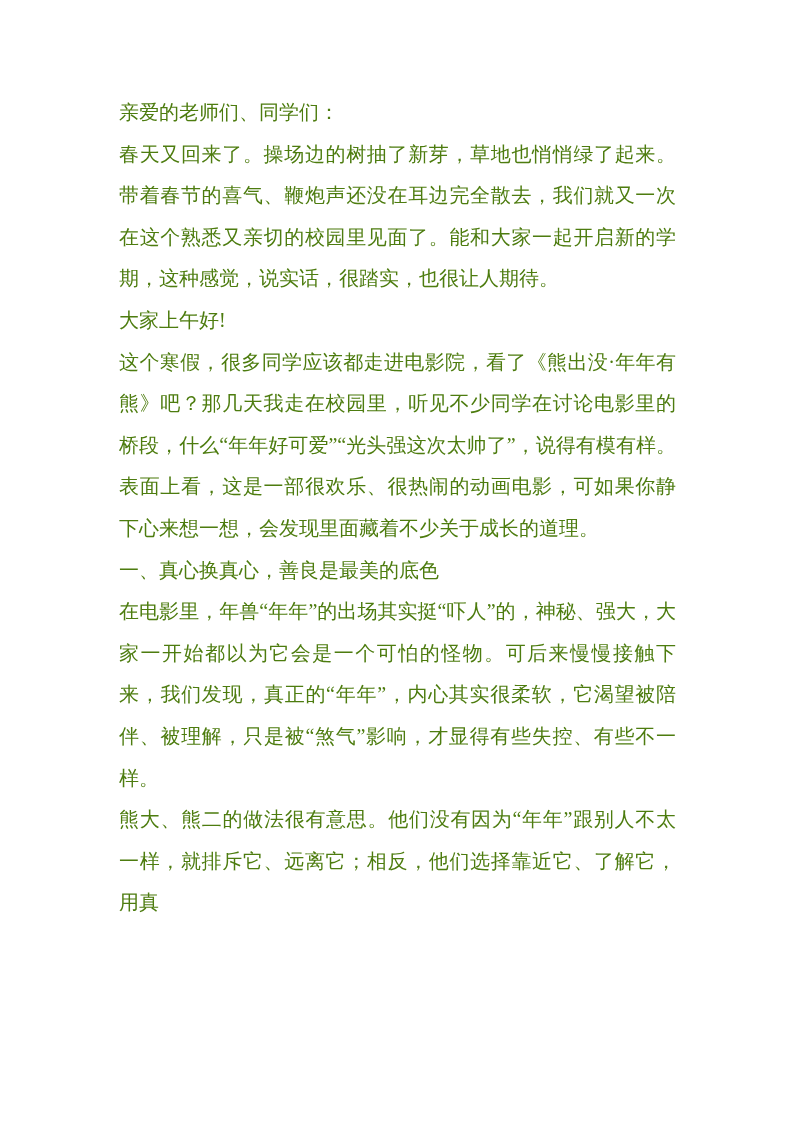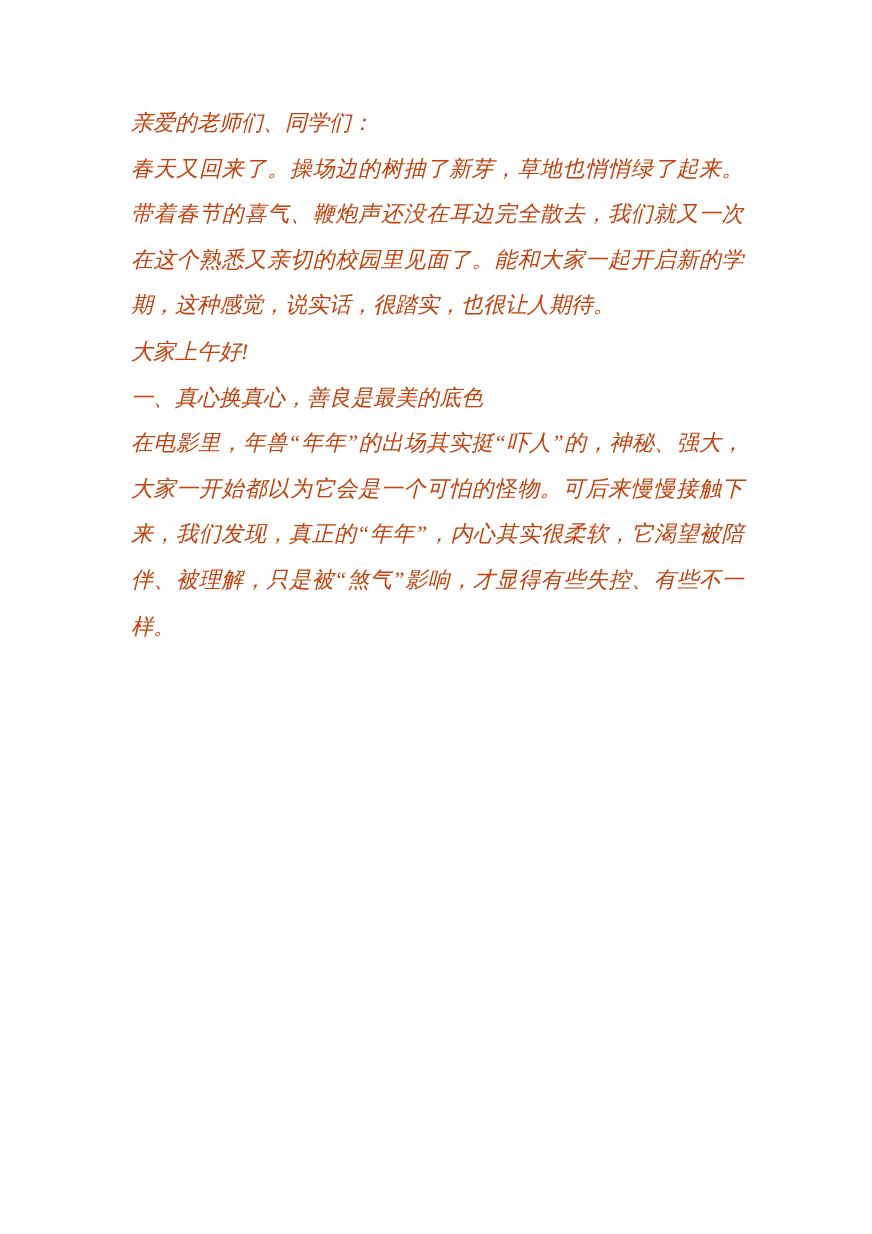--- a/index.html
+++ b/index.html
@@ -15,36 +15,37 @@
     box-sizing: border-box;
     padding: 92px 117px 0 119px;
     overflow: hidden;
     font-family: "Liberation Serif", "DejaVu Serif", serif;
   }
   .doc-text p {
     margin: 0;
     padding: 0;
     font-size: 20px;
     line-height: 41.6px;
-    color: #c2410c;
+    color: #4d7c0f;
     text-align: justify;
     text-justify: inter-ideograph;
     word-break: break-all;
     letter-spacing: 0px;
     font-weight: 400;
-    font-style: italic;
   }
   .doc-text p.heading {
     text-align: left;
   }
 </style>
 </head>
 <body>
 
 <div class="page">
   <div class="doc-text">
     <p>亲爱的老师们、同学们：</p>
     <p>春天又回来了。操场边的树抽了新芽，草地也悄悄绿了起来。带着春节的喜气、鞭炮声还没在耳边完全散去，我们就又一次在这个熟悉又亲切的校园里见面了。能和大家一起开启新的学期，这种感觉，说实话，很踏实，也很让人期待。</p>
     <p>大家上午好!</p>
+    <p>这个寒假，很多同学应该都走进电影院，看了《熊出没·年年有熊》吧？那几天我走在校园里，听见不少同学在讨论电影里的桥段，什么“年年好可爱”“光头强这次太帅了”，说得有模有样。表面上看，这是一部很欢乐、很热闹的动画电影，可如果你静下心来想一想，会发现里面藏着不少关于成长的道理。</p>
     <p class="heading">一、真心换真心，善良是最美的底色</p>
     <p>在电影里，年兽“年年”的出场其实挺“吓人”的，神秘、强大，大家一开始都以为它会是一个可怕的怪物。可后来慢慢接触下来，我们发现，真正的“年年”，内心其实很柔软，它渴望被陪伴、被理解，只是被“煞气”影响，才显得有些失控、有些不一样。</p>
+    <p>熊大、熊二的做法很有意思。他们没有因为“年年”跟别人不太一样，就排斥它、远离它；相反，他们选择靠近它、了解它，用真</p>
   </div>
 </div>
 
 </body></html>

